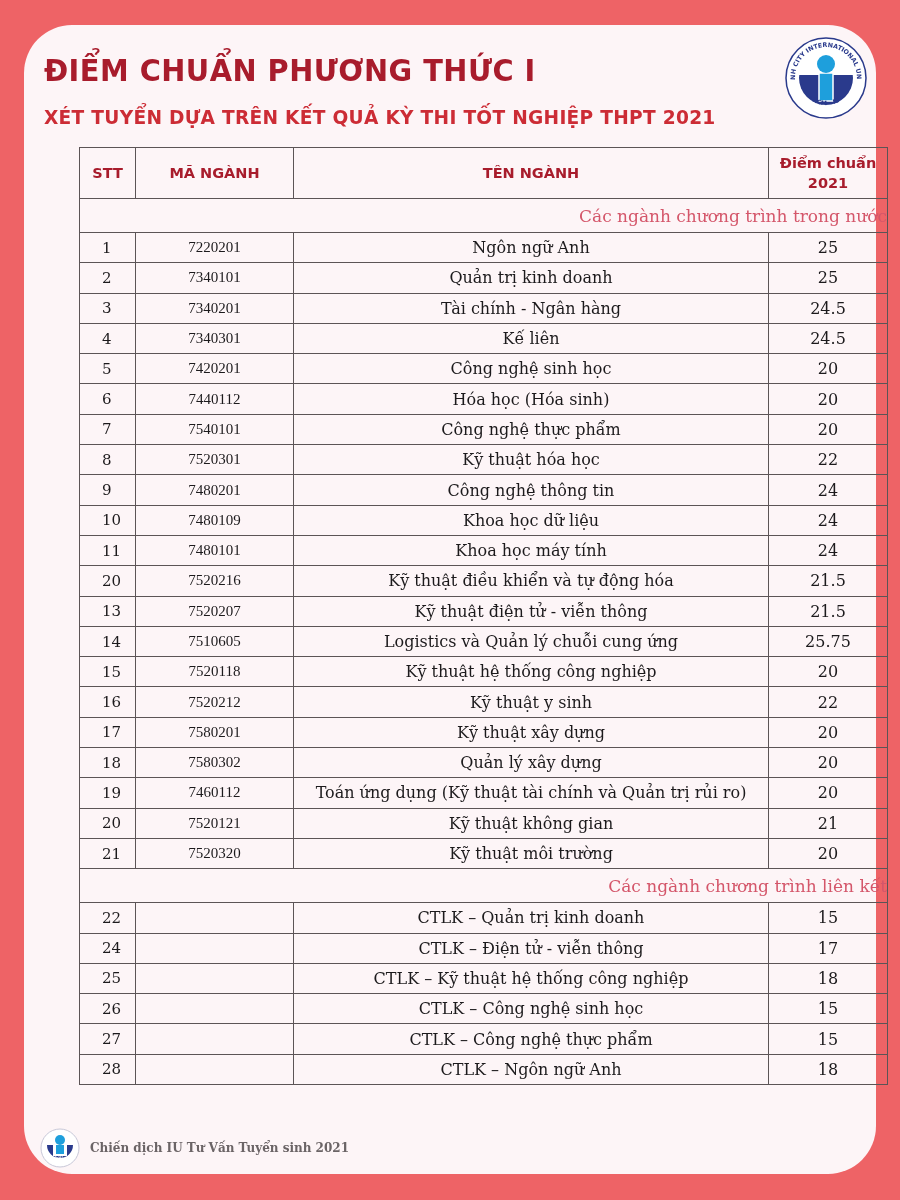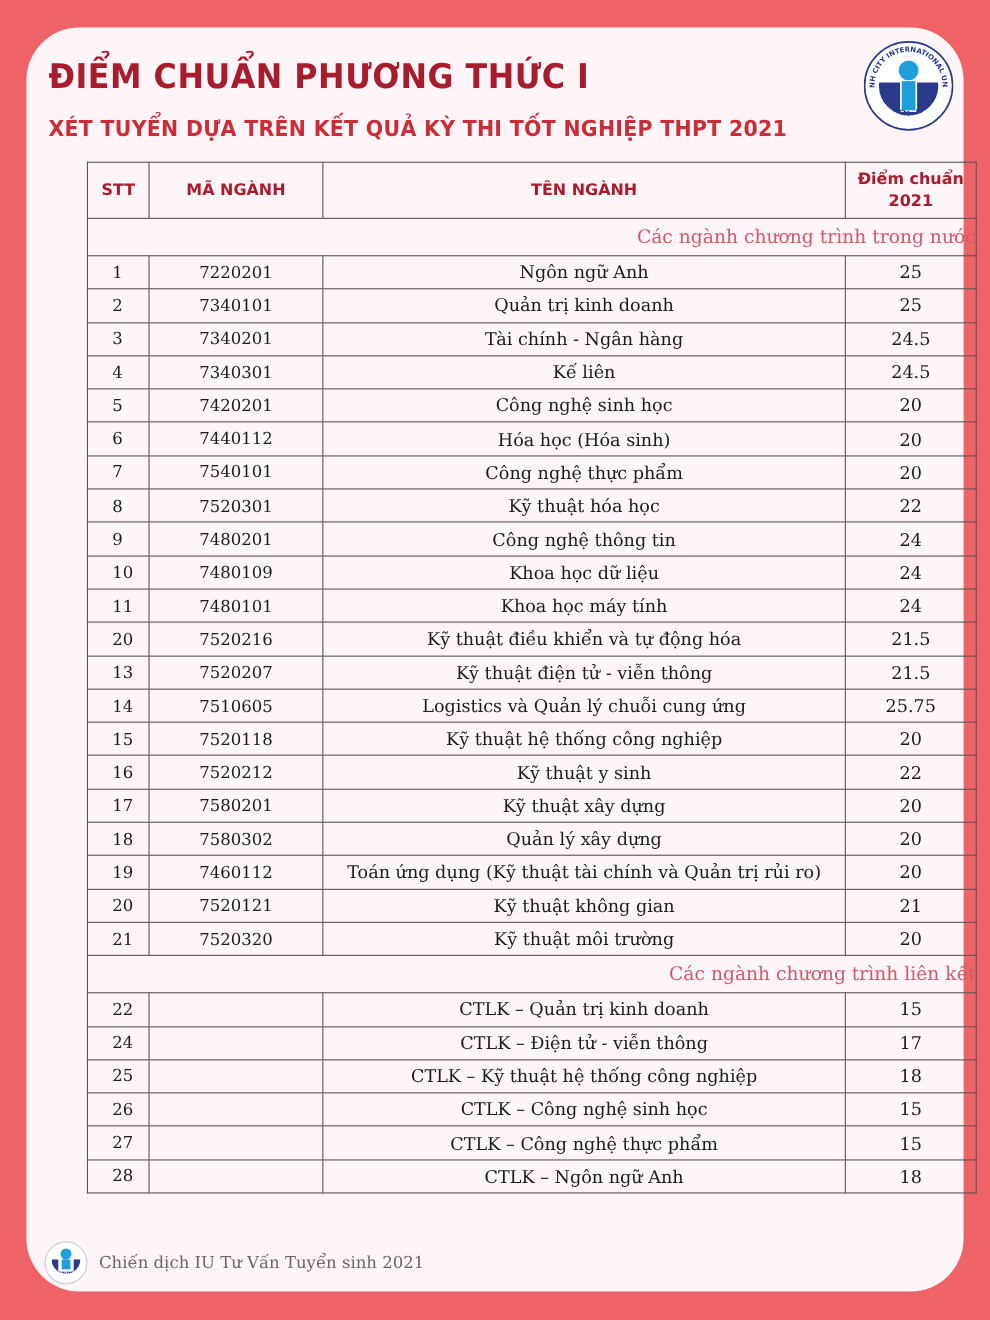--- a/index.html
+++ b/index.html
@@ -38,27 +38,27 @@
   }
   table.scores th {
     height:50px; font-family:"DejaVu Sans", sans-serif; font-weight:bold;
     color:#a81c2c; font-size:14.5px; line-height:20px;
   }
   tr.section td {
     height:33px; color:#d4566a; font-size:17px;text-align:right;
   }
   tr.row td { height:29.3px; }
   tr.row td.stt { text-align:left; padding-left:22px; font-size:15px; }
-  tr.row td.code { font-size:15px; }
+  tr.row td.code { font-size:15px;font-family:Liberation Serif, serif; }
   .footer {
     position:absolute; left:40px; top:1125px; height:46px;
     display:flex; align-items:center;
   }
   .footer-logo { width:40px; height:40px; margin-right:10px; }
-  .footer-text { color:#6b6466; font-size:15px; font-family:"DejaVu Serif", serif; }
+  .footer-text { color:#6b6466; font-size:12px; font-family:"DejaVu Serif", serif;font-weight:bold; }
 </style>
 </head>
 <body>
 
 <div class="card"></div>
 
 <div class="title1">ĐIỂM CHUẨN PHƯƠNG THỨC I</div>
 <div class="title2">XÉT TUYỂN DỰA TRÊN KẾT QUẢ KỲ THI TỐT NGHIỆP THPT 2021</div>
 
 <svg class="logo" viewBox="0 0 82 82">

